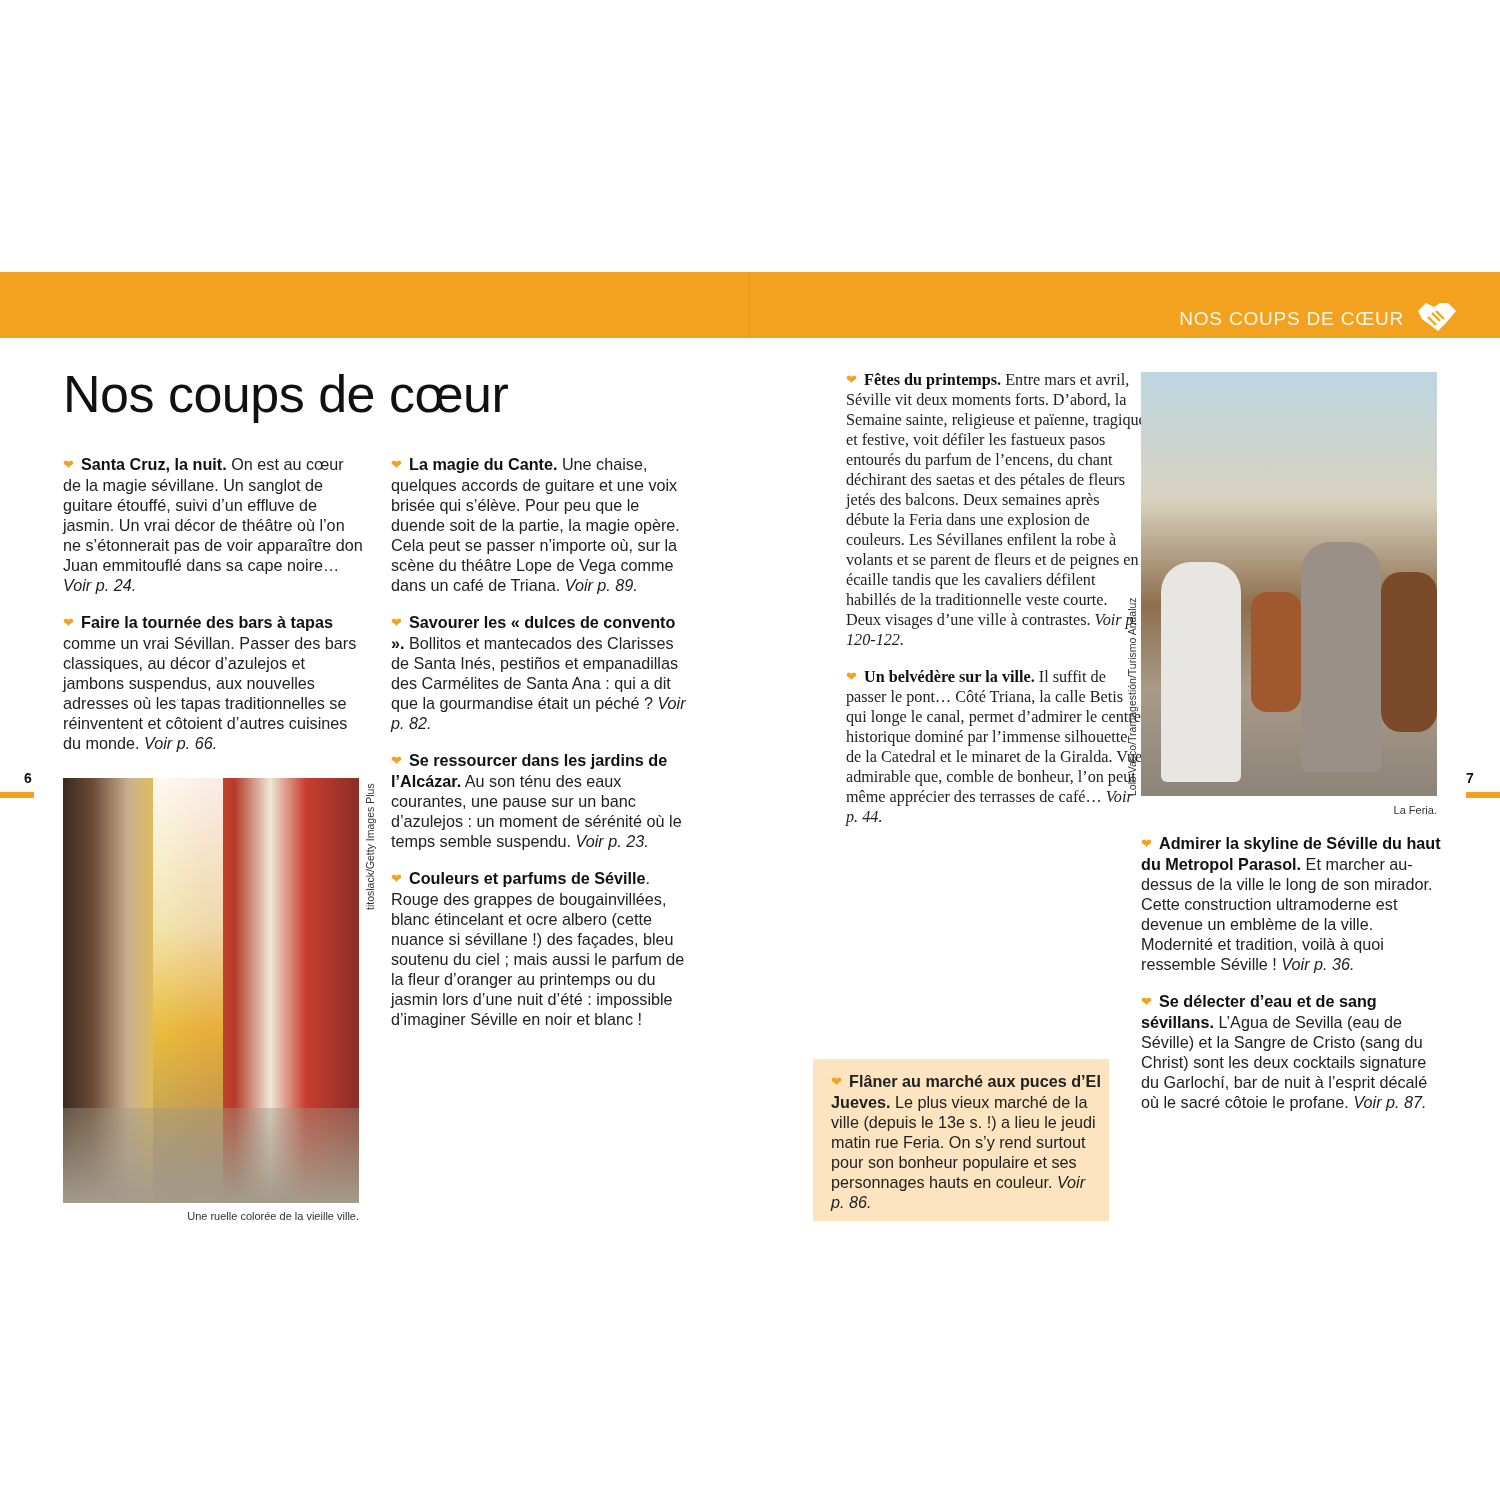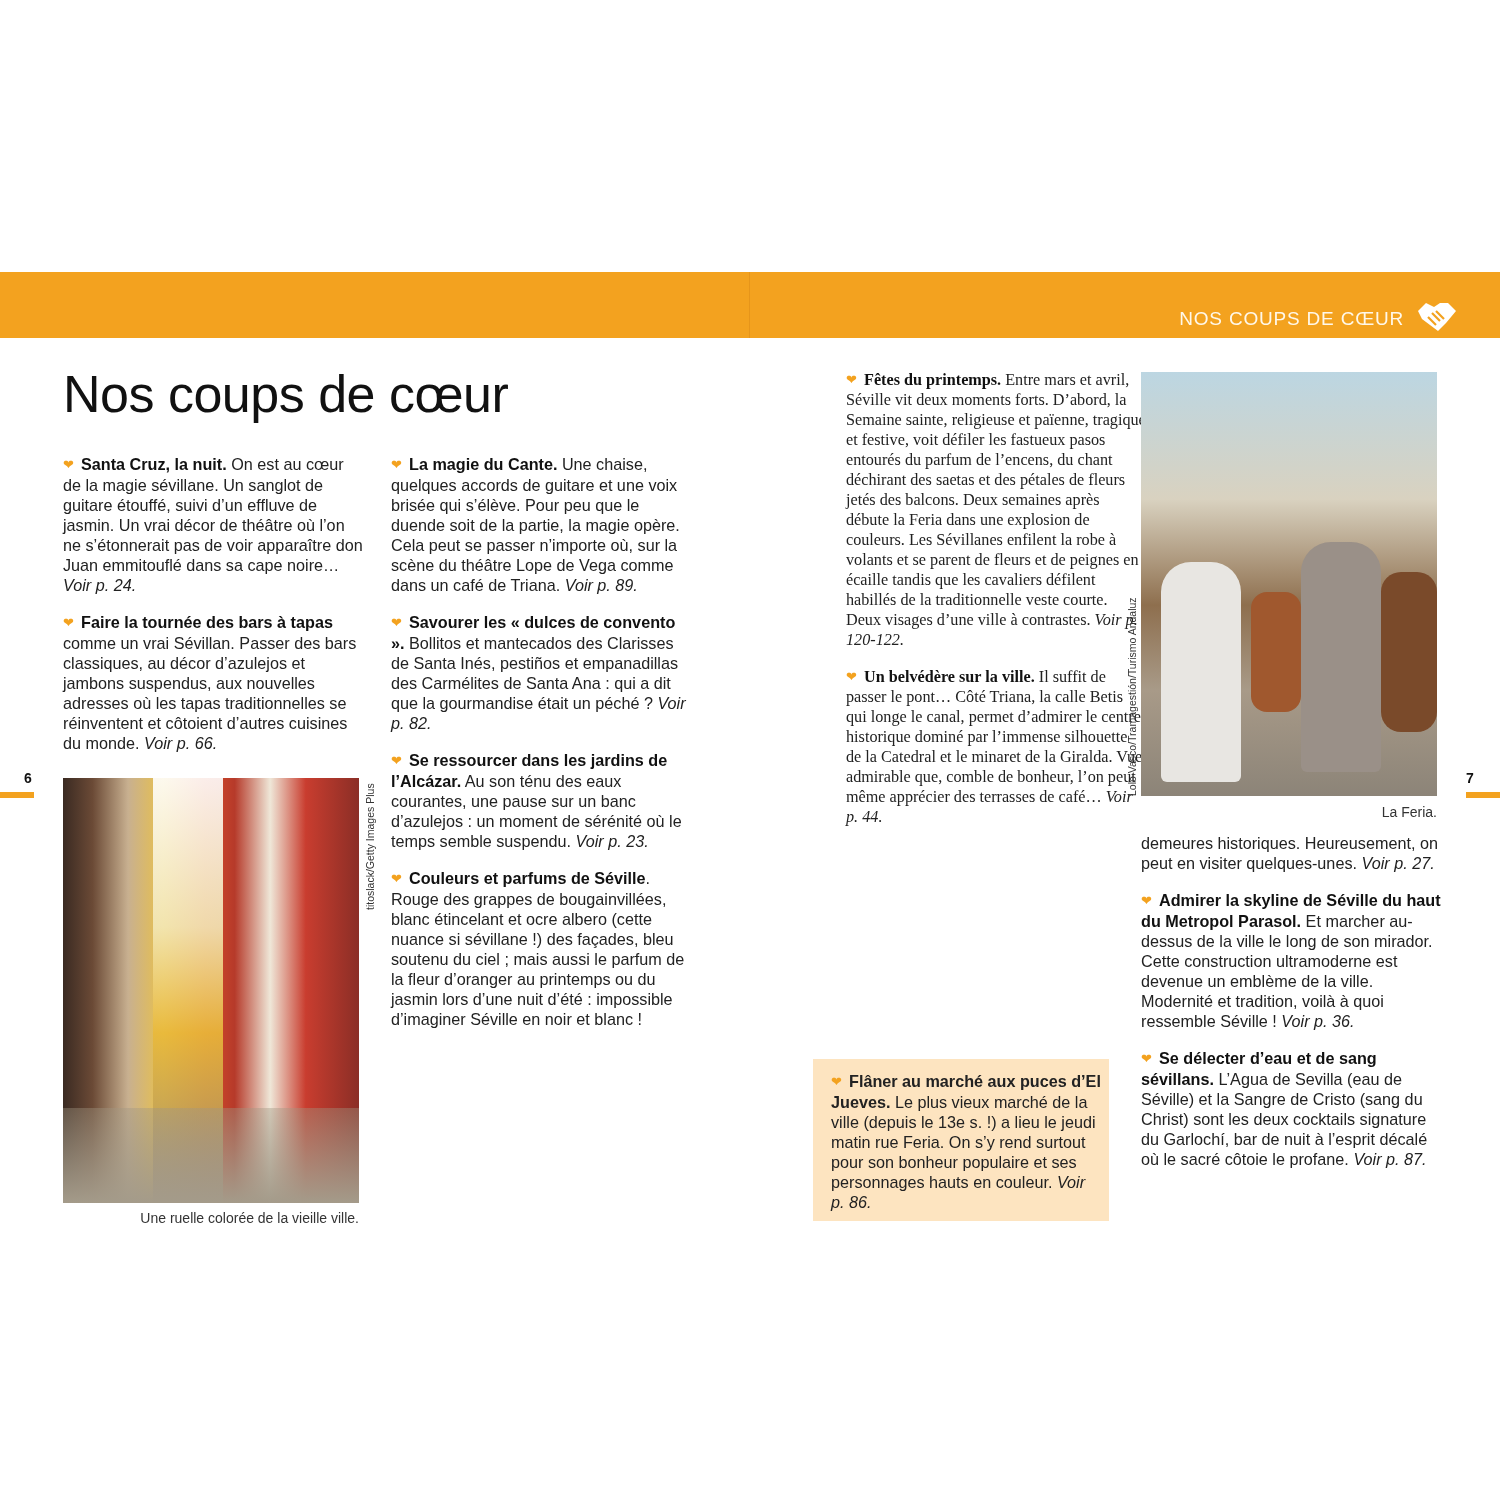--- a/index.html
+++ b/index.html
@@ -11,21 +11,21 @@
   .band-icon { position:absolute; left:1416px; top:299px; width:42px; height:34px; }
   .page-title { position:absolute; left:63px; top:364px; font-size:52px; font-weight:400; letter-spacing:-0.5px; color:#111; margin:0; }
   .col { position:absolute; font-size:16.2px; line-height:20px; color:#222; }
   .entry { margin:0 0 17px 0; }
   .entry b { font-weight:700; color:#111; }
   .heart { display:inline-block; width:14px; color:#f3a21f; font-size:13px; margin-right:4px; vertical-align:1px; }
   .box { position:absolute; left:813px; top:1059px; width:296px; height:162px; background:#fde4c0; }
   .box .inner { position:absolute; left:18px; top:12px; width:270px; font-size:16.2px; line-height:20px; color:#222; }
   .photo { position:absolute; overflow:hidden; }
   .credit { position:absolute; font-size:10.5px; color:#333; transform-origin:left top; transform:rotate(-90deg); white-space:nowrap; }
-  .caption { position:absolute; font-size:14px; color:#333; text-align:right; }
+  .caption { position:absolute; font-size:11px; color:#333; text-align:right; }
   .page-num { position:absolute; font-size:14px; font-weight:700; color:#111; }
   .page-bar { position:absolute; height:6px; background:#f3a21f; }
 </style>
 </head>
 <body>
 
 <div class="band"></div>
 <div class="band-divider"></div>
 <div class="band-title">NOS COUPS DE CŒUR</div>
 <svg class="band-icon" viewBox="0 0 42 34">
@@ -66,21 +66,20 @@
 <div class="photo" style="left:1141px; top:372px; width:296px; height:424px; background:linear-gradient(180deg,#bcd6e2 0%,#d9d2c0 30%,#8e6f4e 55%,#a89a88 75%,#8c8478 100%);">
   <div style="position:absolute; left:20px; top:190px; width:80px; height:220px; background:#e8e6e2; border-radius:30px 30px 6px 6px;"></div>
   <div style="position:absolute; left:160px; top:170px; width:80px; height:230px; background:#9a9088; border-radius:30px 30px 6px 6px;"></div>
   <div style="position:absolute; left:240px; top:200px; width:56px; height:160px; background:#7a4a2a; border-radius:20px;"></div>
   <div style="position:absolute; left:110px; top:220px; width:50px; height:120px; background:#a0582e; border-radius:16px;"></div>
 </div>
 <div class="credit" style="left:1126px; top:796px;">Lolo Vasco/Tramagestión/Turismo Andaluz</div>
 <div class="caption" style="left:1141px; top:804px; width:296px;">La Feria.</div>
 
 <div class="col" style="left:1141px; top:833px; width:300px;">
-  <p class="entry"><span>demeures historiques. Heureusement, on peut en visiter quelques-unes. </span><i>Voir p. 27.</i></p>
   <p class="entry"><span class="heart">❤</span><b>Admirer la skyline de Séville du haut du Metropol Parasol.</b><span> Et marcher au-dessus de la ville le long de son mirador. Cette construction ultramoderne est devenue un emblème de la ville. Modernité et tradition, voilà à quoi ressemble Séville ! </span><i>Voir p. 36.</i></p>
   <p class="entry"><span class="heart">❤</span><b>Se délecter d’eau et de sang sévillans.</b><span> L’Agua de Sevilla (eau de Séville) et la Sangre de Cristo (sang du Christ) sont les deux cocktails signature du Garlochí, bar de nuit à l’esprit décalé où le sacré côtoie le profane. </span><i>Voir p. 87.</i></p>
 </div>
 
 <div class="page-num" style="left:24px; top:770px;">6</div>
 <div class="page-bar" style="left:0; top:792px; width:34px;"></div>
 <div class="page-num" style="left:1466px; top:770px;">7</div>
 <div class="page-bar" style="left:1466px; top:792px; width:34px;"></div>
 
 </body></html>

